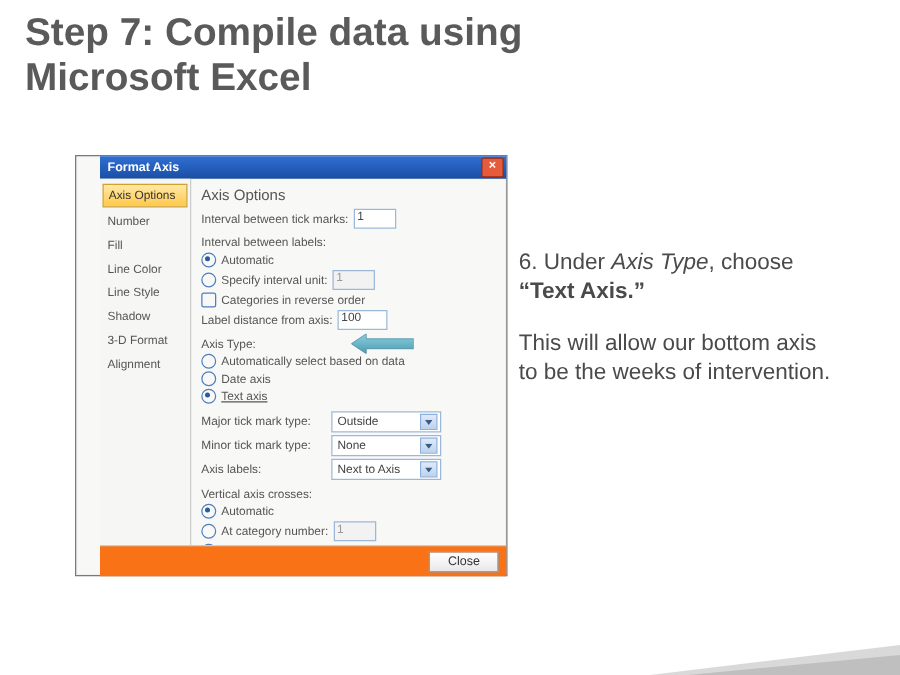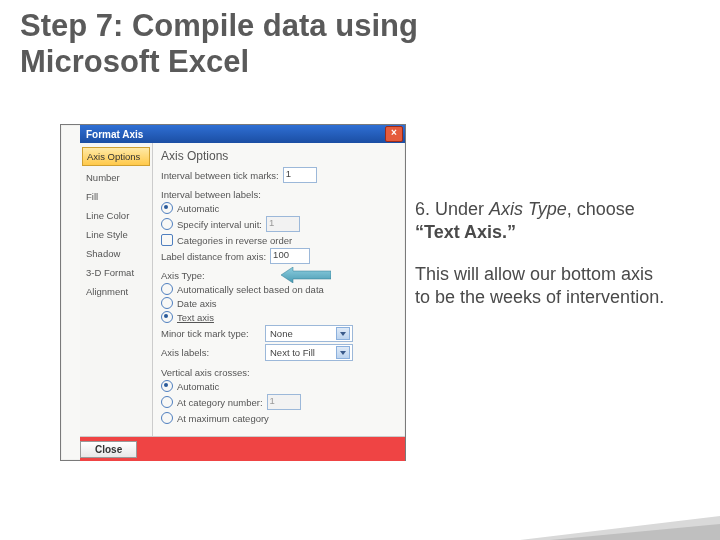--- a/index.html
+++ b/index.html
@@ -157,23 +157,23 @@
     border: 1px solid #8bb0dd;
     display: flex; align-items: center; justify-content: center;
   }
   .caret svg { width: 6px; height: 4px; }
 
   .dlg-footer {
     height: 24px;
     border-top: 1px solid #ccc;
     display: flex;
     align-items: center;
+    justify-content: flex-end;
     padding-right: 6px;
-    background: #ef4444;
-    font-weight: bold;
+    background: #f97316;
   }
   .btn {
     border: 1px solid #9a9a9a;
     background: linear-gradient(#fff, #e8e8e8);
     font-size: 10px;
     padding: 2px 14px;
     color: #333;
   }
 
   
@@ -273,35 +273,46 @@
         </div>
         <div class="row">
           <div class="radio"></div>
           <span class="sublabel">Date axis</span>
         </div>
         <div class="row">
           <div class="radio sel"></div>
           <span class="sublabel" style="text-decoration:underline">Text axis</span>
         </div>
 
+        <div class="row" style="margin-top:6px">
+          <label style="width:100px">Major tick mark type:</label>
+          <div class="combo">
+            <span>Outside</span>
+            <div class="caret">
+                <svg viewBox="0 0 6 4">
+                  <polygon points="0,0 6,0 3,4" fill="#3a5a8a"></polygon>
+                </svg>
+              </div>
+          </div>
+        </div>
         <div class="row">
           <label style="width:100px">Minor tick mark type:</label>
           <div class="combo">
             <span>None</span>
             <div class="caret">
                 <svg viewBox="0 0 6 4">
                   <polygon points="0,0 6,0 3,4" fill="#3a5a8a"></polygon>
                 </svg>
               </div>
           </div>
         </div>
         <div class="row">
           <label style="width:100px">Axis labels:</label>
           <div class="combo">
-            <span>Next to Fill</span>
+            <span>Next to Axis</span>
             <div class="caret">
                 <svg viewBox="0 0 6 4">
                   <polygon points="0,0 6,0 3,4" fill="#3a5a8a"></polygon>
                 </svg>
               </div>
           </div>
         </div>
 
         <div class="sec-lbl">Vertical axis crosses:</div>
         <div class="row">

